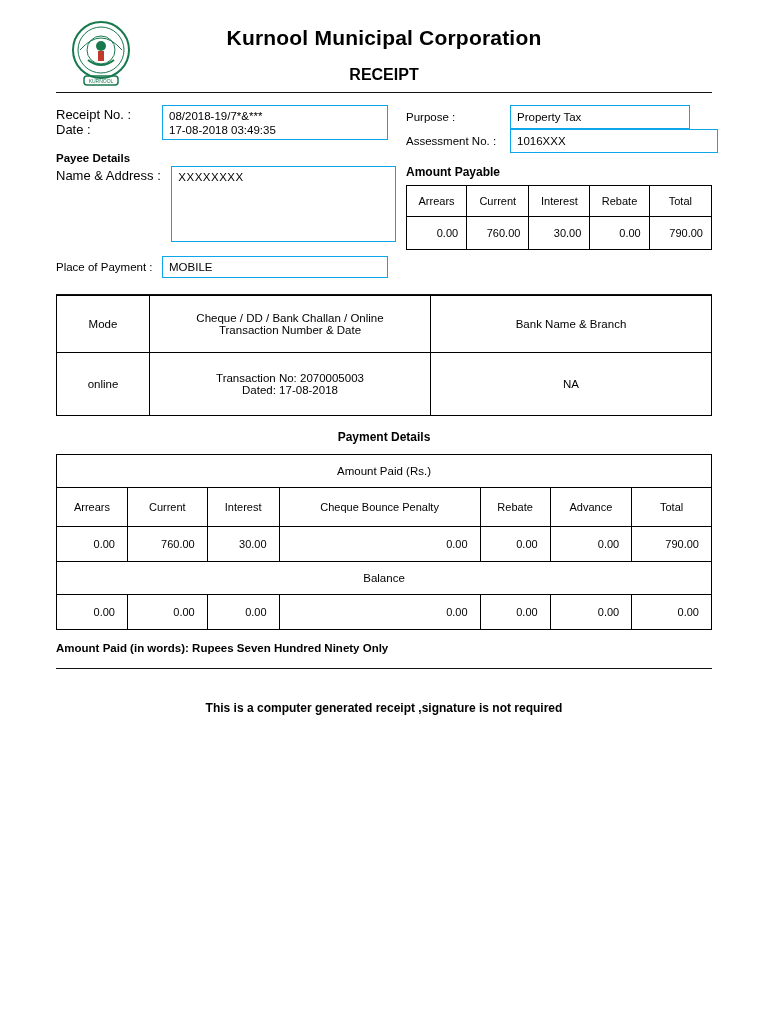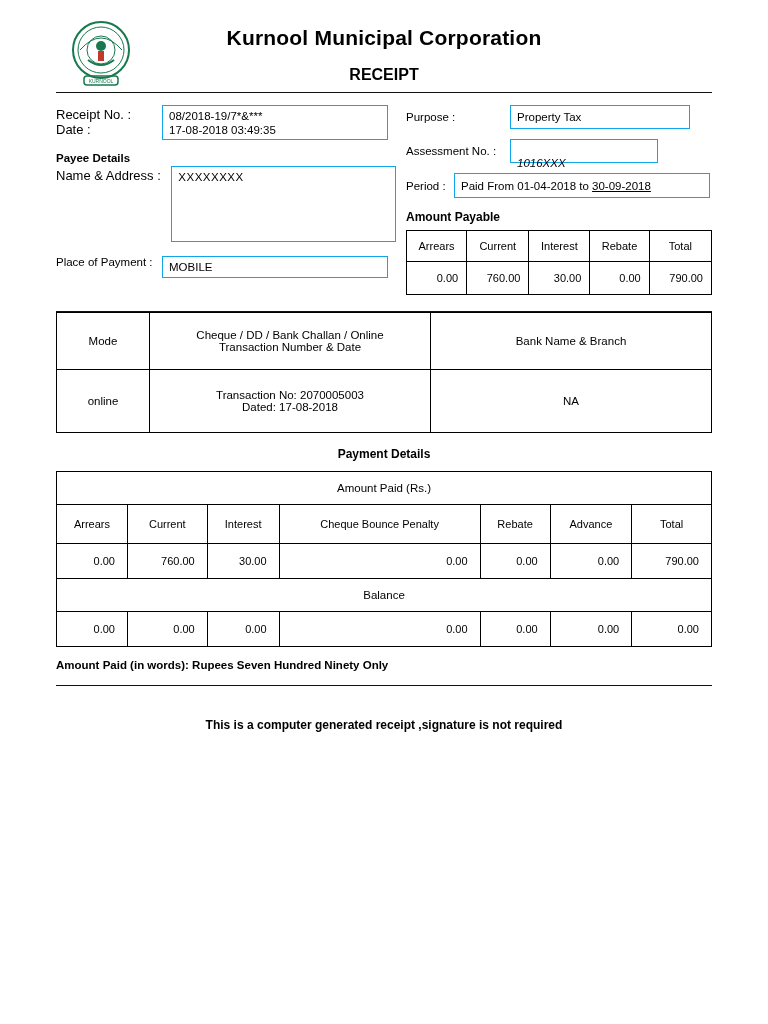--- a/index.html
+++ b/index.html
@@ -83,41 +83,40 @@
     width: 226px;
     height: 35px;
   }
   .box-address {
     width: 226px;
     height: 76px;
     font-size: 11.5px;
     letter-spacing: 0.5px;
     margin-left: 10px;
   }
-  .place-row { margin-top: 14px; display: flex; }
+  .place-row { margin-top: 14px; display: flex; align-items: center; }
   .place-label { width: 106px; font-size: 11.5px; }
   .box-place {
     width: 226px;
     height: 22px;
     padding-top: 3px;
   }
 
   
-  .r-row { display: flex; align-items: center; margin-bottom: 10px; }
+  .r-row { display: flex; align-items: center; }
   .r-label { font-size: 11.5px; width: 104px; }
   .box-purpose {
     width: 180px;
     height: 24px;
     padding-top: 4px;
   }
   .box-assess {
-    width: 148px;
+    width: 208px;
     height: 24px;
-    padding-top: 16px;
-    font-style: italic;
+    padding-top: 4px;
   }
   .period-row { display:flex; align-items:center; margin-top: 4px; }
   .period-label { font-size: 11.5px; width: 48px; }
   .box-period {
     width: 256px;
     height: 25px;
     padding-top: 5px;
     font-size: 11.5px;
   }
   .udl { text-decoration: underline; }
@@ -264,29 +263,20 @@
       <div class="r-row">
         <div class="r-label">Purpose :</div>
         <div class="box box-purpose">Property Tax</div>
       </div>
 
       <div class="r-row">
         <div class="r-label">Assessment No. :</div>
         <div class="box box-assess">1016XXX</div>
       </div>
 
-      <div class="period-row">
-        <div class="period-label">Period :</div>
-        <div class="box box-period">
-          <span>Paid From</span>
-          <span>01-04-2018</span>
-          <span>to</span>
-          <span class="udl">30-09-2018</span>
-        </div>
-      </div>
 
       <div class="amt-payable-title">Amount Payable</div>
 
       <table class="grid amt-table">
         <tbody>
             <tr class="head">
           <td>Arrears</td>
           <td>Current</td>
           <td>Interest</td>
           <td>Rebate</td>

